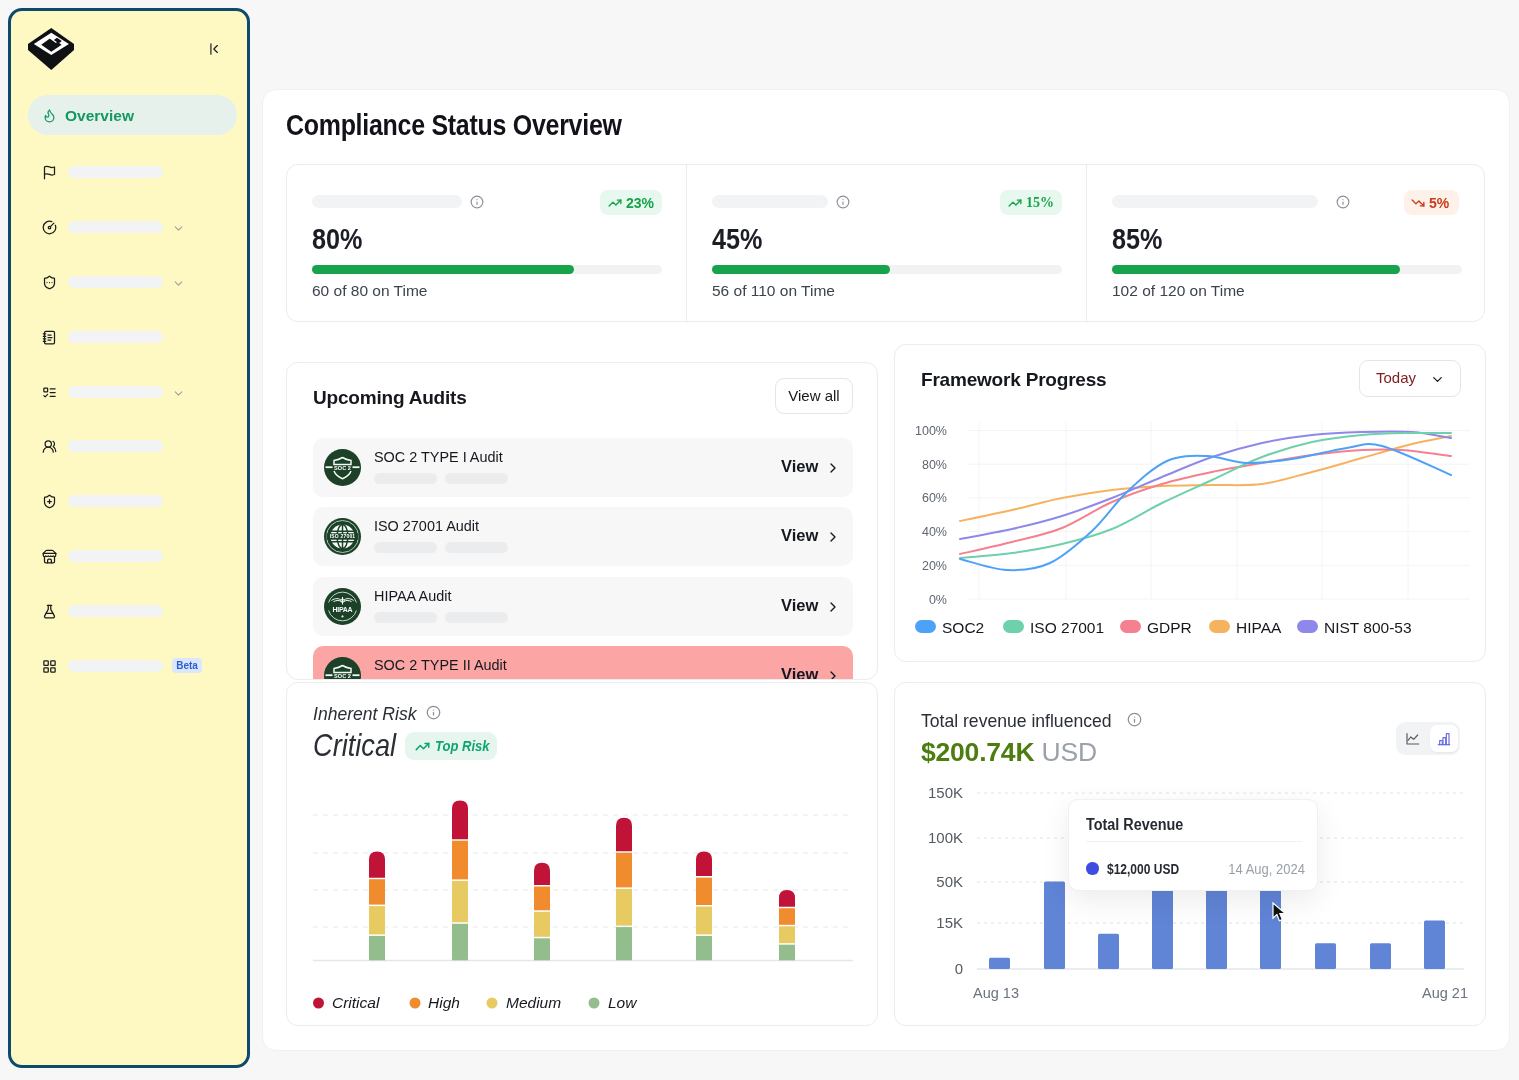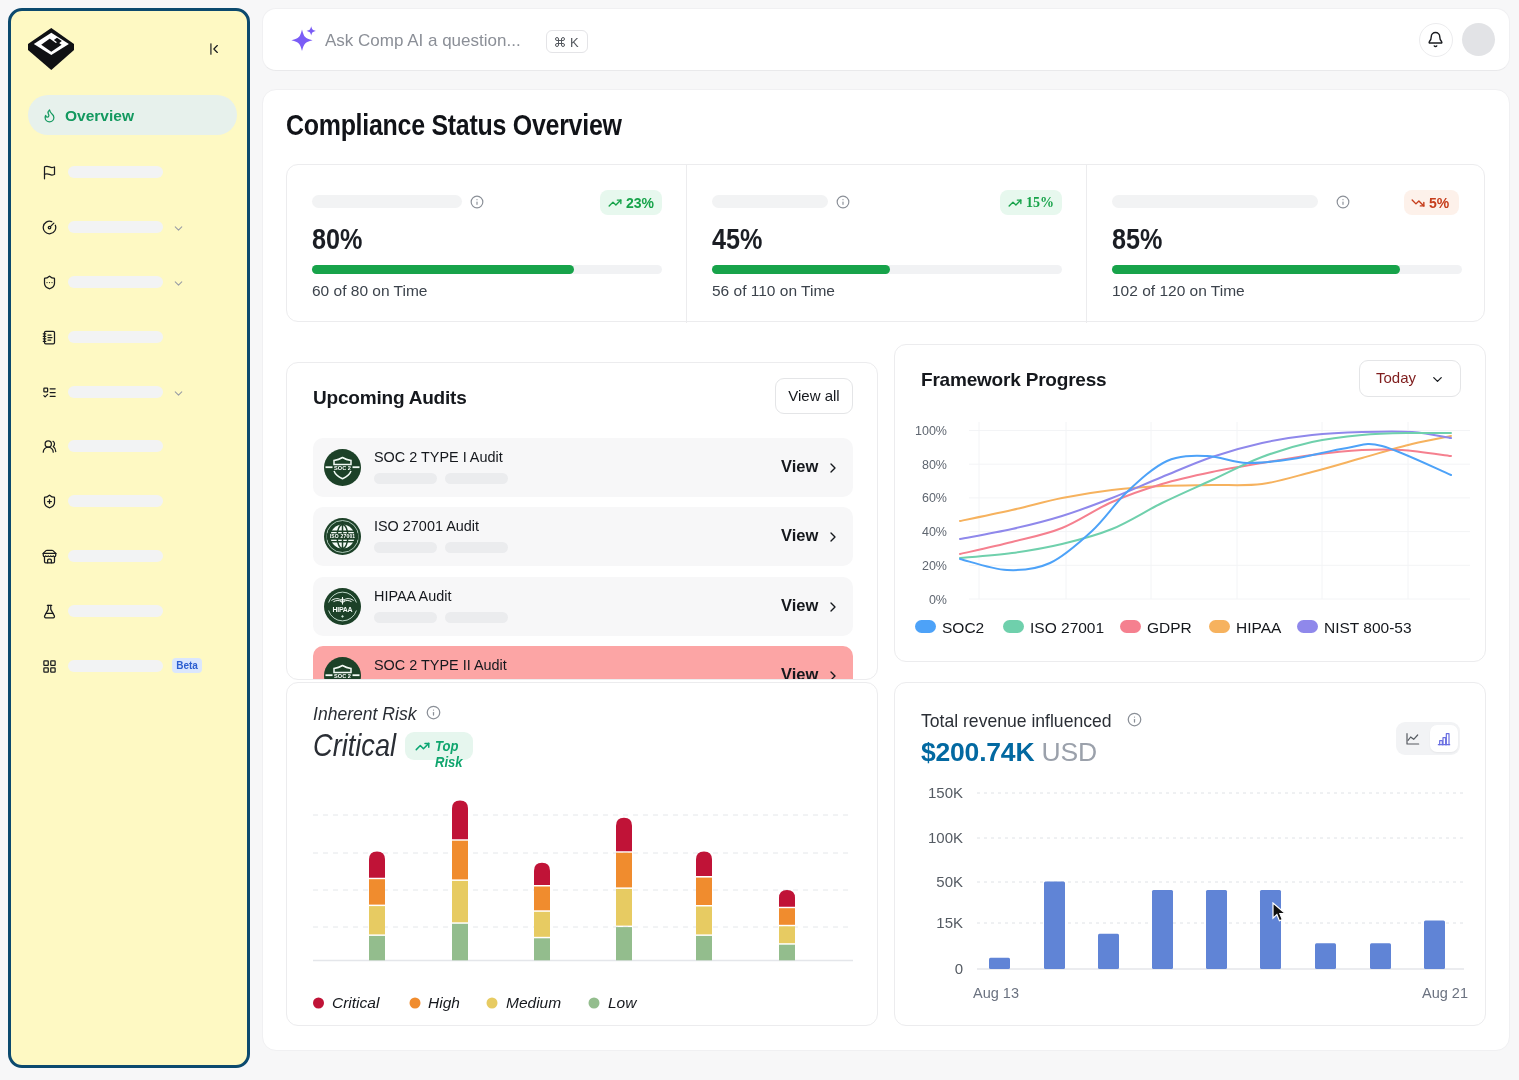--- a/index.html
+++ b/index.html
@@ -119,41 +119,20 @@
     <svg class="abs" style="left:31px; top:648px;" width="15" height="15" viewBox="0 0 24 24" fill="none" stroke="#1a1c20" stroke-width="2" stroke-linecap="round" stroke-linejoin="round">
         <rect width="7" height="7" x="3" y="3" rx="1"></rect>
         <rect width="7" height="7" x="14" y="3" rx="1"></rect>
         <rect width="7" height="7" x="14" y="14" rx="1"></rect>
         <rect width="7" height="7" x="3" y="14" rx="1"></rect>
       </svg>
     <div class="abs skel" style="left:57px; top:649px; width:95px; height:12px;"></div>
     <div class="abs" style="left:161px; top:647px; width:30px; height:15px; background:#dbe7fd; border-radius:4px; font-size:10px; font-weight:700; color:#2d5fd0; text-align:center; line-height:15px;">Beta</div>
   </div>
 
-  <div class="abs" style="left:262px; top:8px; width:1248px; height:63px; background:#fff; border:1px solid #f0f0f2; border-bottom:1px solid #e9e9eb; border-radius:14px;">
-    <svg class="abs" style="left:28px; top:17px;" width="26" height="28" viewBox="0 0 26 28">
-      <path d="M11 3.4 C12.1 7.6 12.8 9.6 14.2 11 C15.6 12.4 17.6 13.1 21.6 14.2 C17.6 15.3 15.6 16 14.2 17.4 C12.8 18.8 12.1 20.8 11 24.9 C9.9 20.8 9.2 18.8 7.8 17.4 C6.4 16 4.4 15.3 0.4 14.2 C4.4 13.1 6.4 12.4 7.8 11 C9.2 9.6 9.9 7.6 11 3.4 Z" fill="#7a5cf6"></path>
-      <path d="M20.2 0.2 C20.7 2 21 2.9 21.6 3.5 C22.2 4.1 23.1 4.4 24.9 4.9 C23.1 5.4 22.2 5.7 21.6 6.3 C21 6.9 20.7 7.8 20.2 9.6 C19.7 7.8 19.4 6.9 18.8 6.3 C18.2 5.7 17.3 5.4 15.5 4.9 C17.3 4.4 18.2 4.1 18.8 3.5 C19.4 2.9 19.7 2 20.2 0.2 Z" fill="#7a5cf6"></path>
-    </svg>
-    <div class="abs" style="left:62px; top:22px; font-size:17px; color:#8b8f97;">Ask Comp AI a question...</div>
-    <div class="abs" style="left:283px; top:21px; width:42px; height:23px; border:1px solid #e4e4e7; border-radius:6px; background:#fff;">
-      <svg class="abs" style="left:7px; top:5px;" width="12" height="12" viewBox="0 0 24 24" fill="none" stroke="#55595f" stroke-width="2" stroke-linecap="round" stroke-linejoin="round">
-        <path d="M15 6v12a3 3 0 1 0 3-3H6a3 3 0 1 0 3 3V6a3 3 0 1 0-3 3h12a3 3 0 1 0-3-3"></path>
-      </svg>
-      <div class="abs" style="left:23px; top:4px; font-size:13px; color:#55595f;">K</div>
-    </div>
-
-    <div class="abs" style="left:1156px; top:14px; width:34px; height:34px; border:1px solid #ececee; border-radius:50%;"></div>
-    <svg class="abs" style="left:1164px; top:22px;" width="17" height="17" viewBox="0 0 24 24" fill="none" stroke="#1a1c20" stroke-width="2" stroke-linecap="round" stroke-linejoin="round">
-      <path d="M10.268 21a2 2 0 0 0 3.464 0"></path>
-      <path d="M3.262 15.326A1 1 0 0 0 4 17h16a1 1 0 0 0 .74-1.673C19.41 13.956 18 12.499 18 8A6 6 0 0 0 6 8c0 4.499-1.411 5.956-2.737 7.326"></path>
-    </svg>
-
-    <div class="abs" style="left:1199px; top:14px; width:33px; height:33px; background:#e2e3e6; border-radius:50%;"></div>
-  </div>
 
   <div class="abs" id="main" style="left:262px; top:89px; width:1248px; height:962px; background:#fff; border:1px solid #f0f0f2; border-radius:14px;">
     <div class="abs" style="left:23px; top:19px; font-size:29px; font-weight:700; letter-spacing:-0.3px; color:#111318; transform:scaleX(0.86); transform-origin:0 0;">Compliance Status Overview</div>
 
     <div class="card" id="statrow" style="left:23px; top:74px; width:1199px; height:158px; border-radius:12px;">
       <div class="abs" style="left:399px; top:0; width:1px; height:158px; background:#ececee;"></div>
       <div class="abs" style="left:799px; top:0; width:1px; height:158px; background:#ececee;"></div>
 
       <div class="abs skel" style="left:25px; top:30px; width:150px; height:13px;"></div>
       <svg class="abs" style="left:183px; top:30px;" width="14" height="14" viewBox="0 0 24 24" fill="none" stroke="#8a8f97" stroke-width="2" stroke-linecap="round" stroke-linejoin="round">
@@ -353,21 +332,21 @@
     </div>
 
     <div class="card" id="risk" style="left:23px; top:592px; width:592px; height:344px;font-style:italic;">
       <div class="abs" style="left:26px; top:20px; font-size:18.5px; font-weight:400; color:#2a2e35; transform:scaleX(0.95); transform-origin:0 0;">Inherent Risk</div>
       <svg class="abs" style="left:139px; top:22px;" width="15" height="15" viewBox="0 0 24 24" fill="none" stroke="#8a8f97" stroke-width="2" stroke-linecap="round" stroke-linejoin="round">
           <circle cx="12" cy="12" r="10"></circle>
           <path d="M12 16v-4"></path>
           <path d="M12 8h.01"></path>
         </svg>
       <div class="abs" style="left:26px; top:44px; font-size:32px; font-weight:400; color:#2a2e35; transform:scaleX(0.85); transform-origin:0 0;">Critical</div>
-      <div class="abs" style="left:118px; top:49px; width:68px; height:28px; background:#e6f6ee; border-radius:9px;">
+      <div class="abs" style="left:118px; top:49px; width:92px; height:28px; background:#e6f6ee; border-radius:9px;">
         <svg class="abs" style="left:10px; top:7px;" width="15" height="15" viewBox="0 0 24 24" fill="none" stroke="#0ba673" stroke-width="2.4" stroke-linecap="round" stroke-linejoin="round">
             <polyline points="22 7 13.5 15.5 8.5 10.5 2 17"></polyline>
             <polyline points="16 7 22 7 22 13"></polyline>
           </svg>
         <div class="abs" style="left:30px; top:6px; font-size:14.5px; font-weight:700; color:#10a56e; transform:scaleX(0.9); transform-origin:0 0;">Top Risk</div>
       </div>
       <svg class="abs" style="left:0; top:0;" width="592" height="344" viewBox="0 0 592 344">
         <g stroke="#e4e7ea" stroke-width="1" stroke-dasharray="5 5">
           <line x1="26" y1="132" x2="566" y2="132"></line>
           <line x1="26" y1="170" x2="566" y2="170"></line>
@@ -419,21 +398,21 @@
       </svg>
     </div>
 
     <div class="card" id="revenue" style="left:631px; top:592px; width:592px; height:344px;">
       <div class="abs" style="left:26px; top:27px; font-size:18.5px; font-weight:400; color:#2a2e35; transform:scaleX(0.95); transform-origin:0 0;">Total revenue influenced</div>
       <svg class="abs" style="left:232px; top:29px;" width="15" height="15" viewBox="0 0 24 24" fill="none" stroke="#8a8f97" stroke-width="2" stroke-linecap="round" stroke-linejoin="round">
           <circle cx="12" cy="12" r="10"></circle>
           <path d="M12 16v-4"></path>
           <path d="M12 8h.01"></path>
         </svg>
-      <div class="abs" style="left:26px; top:54px; font-size:26.5px; letter-spacing:-0.2px;"><span style="font-weight:700; color:#0369a1;">$200.74K</span> <span style="font-weight:500; color:#9ba1ab;">USD</span></div>
+      <div class="abs" style="left:26px; top:54px; font-size:26.5px; letter-spacing:-0.2px;"><span style="font-weight:700; color:#4d7c0f;">$200.74K</span> <span style="font-weight:500; color:#9ba1ab;">USD</span></div>
 
       <div class="abs" style="left:501px; top:39px; width:64px; height:33px; background:#f2f3f5; border-radius:9px;">
         <svg class="abs" style="left:9px; top:9px;" width="16" height="16" viewBox="0 0 24 24" fill="none" stroke="#565b61" stroke-width="1.8" stroke-linecap="round" stroke-linejoin="round">
             <path d="M3 4v15.5h17.5"></path>
             <path d="m4.5 14 4-5 4.5 3.5 6-6.5"></path>
           </svg>
         <div class="abs" style="left:34px; top:3px; width:28px; height:27px; background:#fff; border-radius:7px; box-shadow:0 1px 2px rgba(0,0,0,0.05);"></div>
         <svg class="abs" style="left:40px; top:9px;" width="16" height="16" viewBox="0 0 24 24" fill="none" stroke="#6a6fe2" stroke-width="1.8" stroke-linecap="round" stroke-linejoin="round">
             <path d="M3.5 20.5h17"></path>
             <path d="M5.5 20.5v-6h4v6"></path>
@@ -466,20 +445,27 @@
           <rect x="420" y="260.2" width="21" height="25.8" rx="1.5"></rect>
           <rect x="475" y="260.2" width="21" height="25.8" rx="1.5"></rect>
           <rect x="529" y="237.4" width="21" height="48.6" rx="1.5"></rect>
         </g>
         <g font-family="Liberation Sans, sans-serif" font-size="14.5" fill="#6b7280">
           <text x="78" y="315">Aug 13</text>
           <text x="527" y="315">Aug 21</text>
         </g>
       </svg>
 
+      <div class="abs" style="left:173px; top:116px; width:250px; height:92px; background:#fff; border:1px solid #f0f0f2; border-radius:10px; box-shadow:0 10px 30px rgba(0,0,0,0.08);">
+        <div class="abs" style="left:17px; top:16px; font-size:16px; font-weight:700; color:#262a31; transform:scaleX(0.9); transform-origin:0 0;">Total Revenue</div>
+        <div class="abs" style="left:17px; top:41px; width:216px; height:1px; background:#eef0f2;"></div>
+        <div class="abs" style="left:17px; top:62px; width:12.5px; height:12.5px; border-radius:50%; background:#3f4ce0;"></div>
+        <div class="abs" style="left:38px; top:60px; font-size:15px; font-weight:700; color:#262a31; transform:scaleX(0.8); transform-origin:0 0;">$12,000 USD</div>
+        <div class="abs" style="left:146px; top:61px; width:90px; font-size:14px; color:#9aa0a8; text-align:right; transform:scaleX(0.93); transform-origin:100% 0;">14 Aug, 2024</div>
+      </div>
 
       <svg class="abs" style="left:376px; top:219px;" width="19" height="21" viewBox="0 0 19 21">
         <path d="M2 1 L2 16.2 L5.9 12.6 L8.4 18.8 L11.3 17.6 L8.8 11.6 L14 11.3 Z" fill="#111" stroke="#fff" stroke-width="1.2"></path>
       </svg>
     </div>
   </div>
 
 </div>
 
 </body></html>

